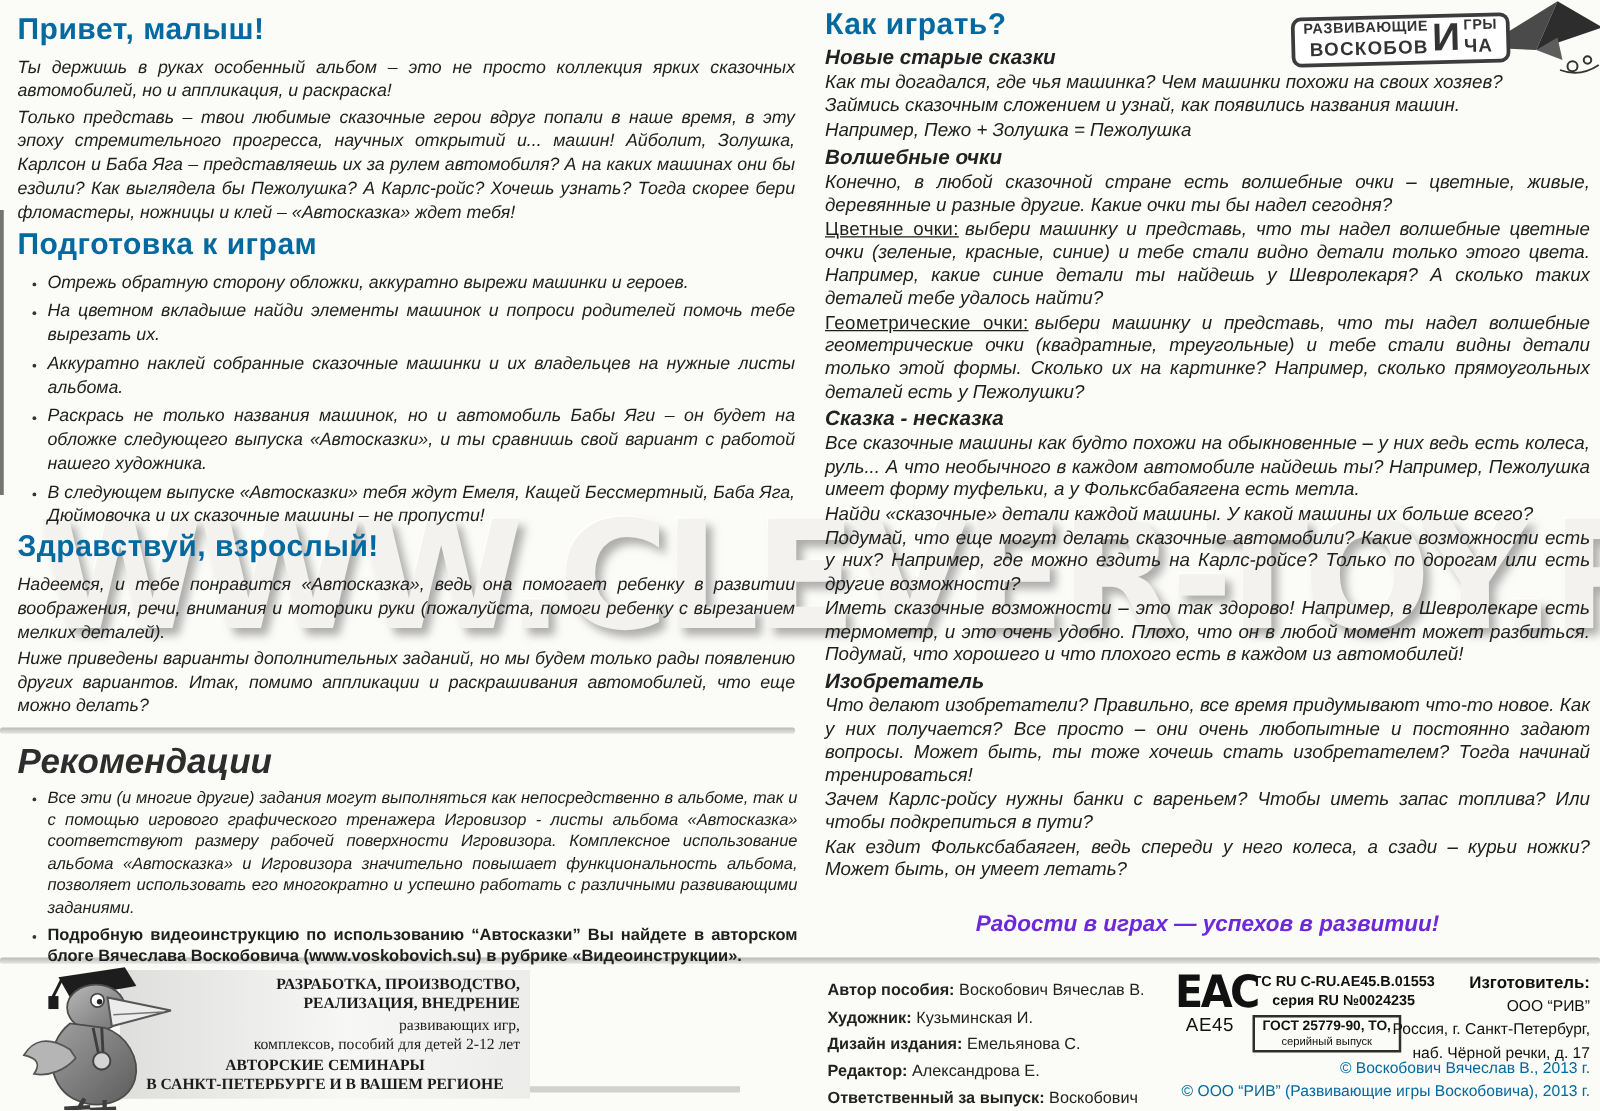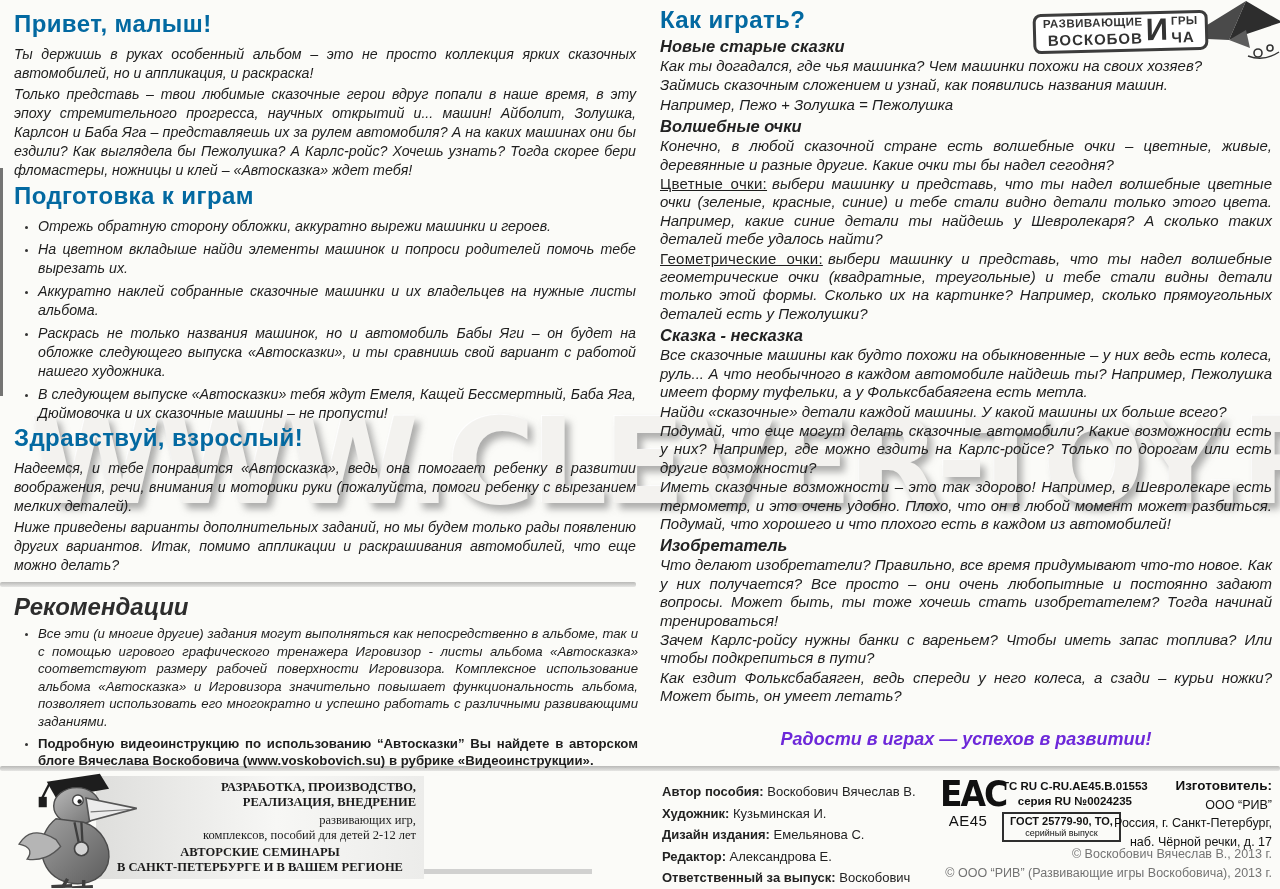--- a/index.html
+++ b/index.html
@@ -15,21 +15,21 @@
   h1{font-size:24px;font-weight:bold;color:#0369a1;letter-spacing:.4px;margin:0 0 7px 0;}
   .body-p{font-style:italic;font-size:14.2px;line-height:19px;text-align:justify;margin:0 0 2px 0;color:#1e1e1e;}
   ul.blist{margin:2px 0 0 24px;padding:0;}
   ul.blist li{font-style:italic;font-size:14.2px;line-height:19px;text-align:justify;margin:0 0 4px 0;color:#1e1e1e;}
   ul.blist li::marker{font-size:10px;color:#333;}
   
   .sec-hello{left:14px;top:10px;width:622px;}
   .sec-prep {left:14px;top:182px;width:622px;}
   .sec-adult{left:14px;top:424px;width:622px;}
   .sec-rec  {left:14px;top:593px;width:624px;}
-  .rec-title{font-size:24px;font-weight:bold;font-style:italic;color:#2d2d2d;margin:0 0 4px 0;}
+  .rec-title{font-size:28px;font-weight:bold;font-style:italic;color:#2d2d2d;margin:0 0 4px 0;}
   .sec-rec ul.blist li{font-size:13.2px;line-height:17.6px;}
   .rec-bold{font-style:normal !important;font-weight:bold;}
   
   .divider{position:absolute;z-index:1;height:5px;border-radius:2px;
     background:linear-gradient(180deg,#b9b9b7,#e6e6e4);}
   .divider-left{left:0;top:582px;width:636px;}
   .divider-footer{left:0;top:766px;width:1280px;}
   .artifact{position:absolute;z-index:1;}
   .art-left{left:0;top:168px;width:3px;height:228px;background:#474747;opacity:.75;}
   .art-bot-dark{left:70px;top:869px;width:222px;height:6px;background:#3c3c3c;opacity:.85;}
@@ -73,21 +73,21 @@
   .eac-code{font-size:15px;color:#111;margin-top:3px;letter-spacing:.5px;}
   .cert-lines{font-weight:bold;font-size:11.5px;line-height:15px;color:#111;}
   .cert-lines .c2{text-align:center;}
   .gost-box{display:inline-block;border:2px solid #2e2e2e;padding:1px 6px;margin-top:3px;text-align:center;}
   .gost-box .g1{font-size:11px;font-weight:bold;line-height:13px;}
   .gost-box .g2{font-size:9px;font-weight:normal;line-height:11px;}
   .manufacturer{position:absolute;right:8px;top:777px;width:200px;z-index:2;text-align:right;
     font-size:12.5px;line-height:18.5px;color:#111;}
   .manufacturer .m-title{font-weight:bold;font-size:13.5px;}
   .copyrights{position:absolute;right:8px;top:845px;width:420px;z-index:2;text-align:right;
-    font-size:12.5px;line-height:19px;color:#737373;}
+    font-size:12.5px;line-height:19px;color:#0369a1;}
 </style>
 </head>
 <body>
 
 <div class="page">
 
   <div class="watermark">WWW.CLEVER-TOY.RU</div>
 
   <div class="artifact art-left"></div>
   <div class="divider divider-left"></div>

